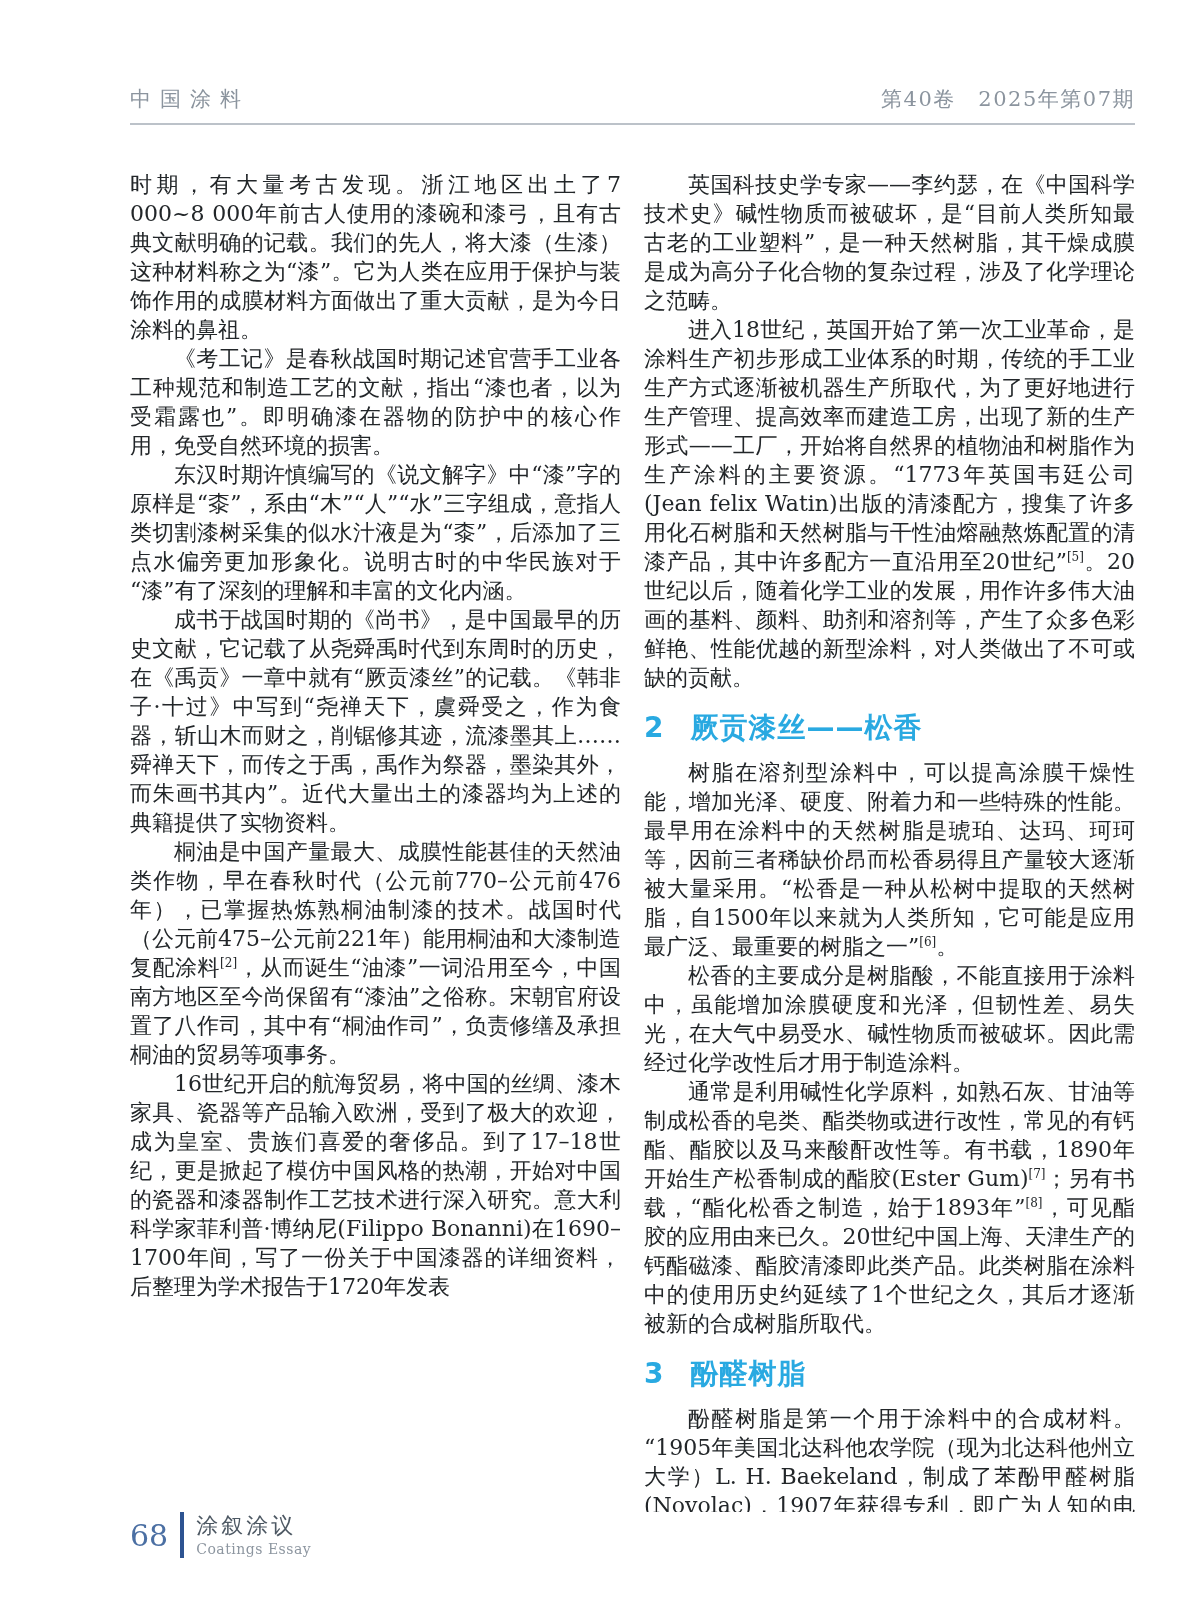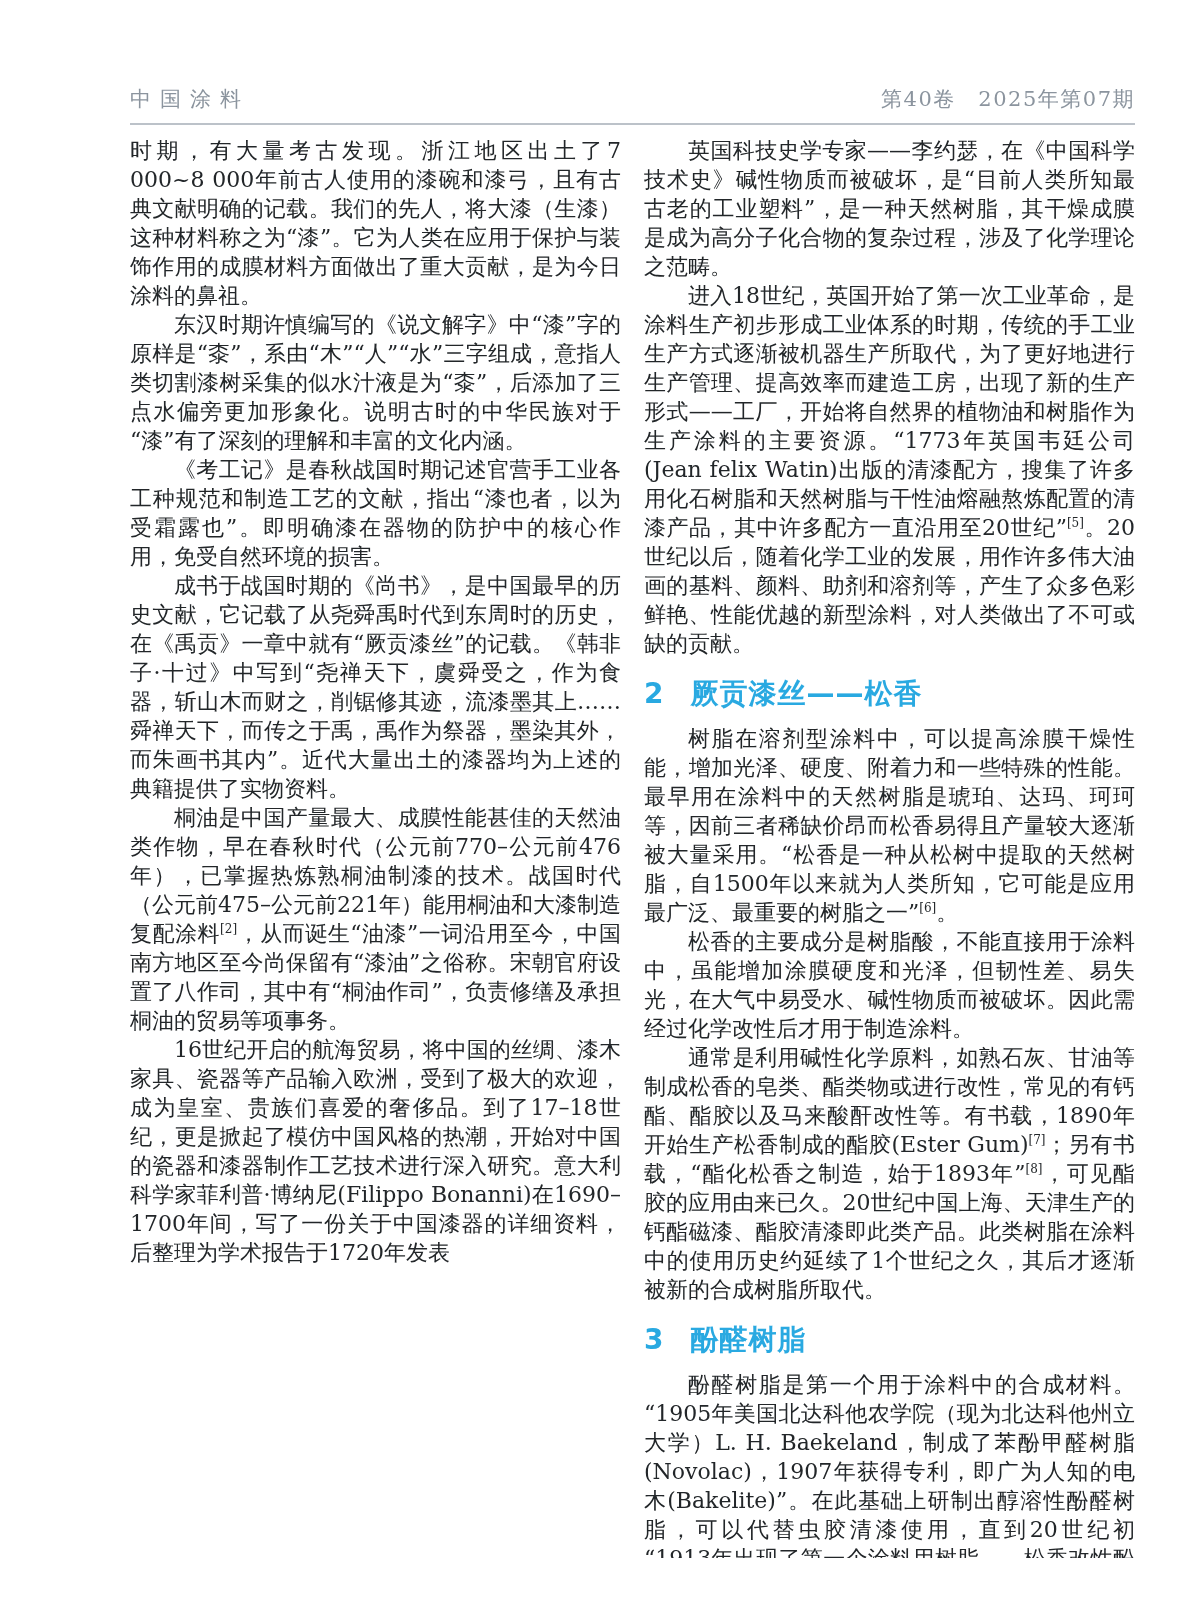--- a/index.html
+++ b/index.html
@@ -25,21 +25,21 @@
     display:flex;justify-content:space-between;align-items:flex-end;
     padding-bottom:10px;
     border-bottom:2px solid #bcc2c9;
     font-size:21px;color:var(--header-text);
   }
   .journal{letter-spacing:9px;}
   .issue{letter-spacing:1.5px;}
   .columns{
     flex:1 1 auto;
     display:flex;gap:23px;
-    margin-top:11px;
+    margin-top:45px;
     overflow:hidden;
     justify-content:space-between;
   }
   .col{
     flex:1 1 0;
     font-size:22px;line-height:29px;
     text-align:justify;
   }
   .col p{margin:0;text-indent:2em;}
   .col p.noindent{text-indent:0;}
@@ -72,32 +72,40 @@
 <div class="page">
 
   <header class="pagehead">
     <span class="journal">中国涂料</span>
     <span class="issue">第40卷　2025年第07期</span>
   </header>
 
   <main class="columns">
     <div class="col">
         <p class="noindent"><span>时期，有大量考古发现。浙江地区出土了7 000~8 000年前古人使用的漆碗和漆弓，且有古典文献明确的记载。我们的先人，将大漆（生漆）这种材料称之为“漆”。它为人类在应用于保护与装饰作用的成膜材料方面做出了重大贡献，是为今日涂料的鼻祖。</span></p>
+        <p><span>《考工记》是春秋战国时期记述官营手工业各工种规范和制造工艺的文献，指出“漆也者，以为受霜露也”。即明确漆在器物的防护中的核心作用，免受自然环境的损害。</span></p>
         <p><span>东汉时期许慎编写的《说文解字》中“漆”字的原样是“桼”，系由“木”“人”“水”三字组成，意指人类切割漆树采集的似水汁液是为“桼”，后添加了三点水偏旁更加形象化。说明古时的中华民族对于“漆”有了深刻的理解和丰富的文化内涵。</span></p>
-        <p><span>《考工记》是春秋战国时期记述官营手工业各工种规范和制造工艺的文献，指出“漆也者，以为受霜露也”。即明确漆在器物的防护中的核心作用，免受自然环境的损害。</span></p>
         <p><span>成书于战国时期的《尚书》，是中国最早的历史文献，它记载了从尧舜禹时代到东周时的历史，在《禹贡》一章中就有“厥贡漆丝”的记载。《韩非子·十过》中写到“尧禅天下，虞舜受之，作为食器，斩山木而财之，削锯修其迹，流漆墨其上……舜禅天下，而传之于禹，禹作为祭器，墨染其外，而朱画书其内”。近代大量出土的漆器均为上述的典籍提供了实物资料。</span></p>
         <p><span>桐油是中国产量最大、成膜性能甚佳的天然油类作物，早在春秋时代（公元前770–公元前476年），已掌握热炼熟桐油制漆的技术。战国时代（公元前475–公元前221年）能用桐油和大漆制造复配涂料</span><sup>[2]</sup><span>，从而诞生“油漆”一词沿用至今，中国南方地区至今尚保留有“漆油”之俗称。宋朝官府设置了八作司，其中有“桐油作司”，负责修缮及承担桐油的贸易等项事务。</span></p>
         <p><span>16世纪开启的航海贸易，将中国的丝绸、漆木家具、瓷器等产品输入欧洲，受到了极大的欢迎，成为皇室、贵族们喜爱的奢侈品。到了17–18世纪，更是掀起了模仿中国风格的热潮，开始对中国的瓷器和漆器制作工艺技术进行深入研究。意大利科学家菲利普·博纳尼(Filippo Bonanni)在1690–1700年间，写了一份关于中国漆器的详细资料，后整理为学术报告于1720年发表</span></p>
       </div>
     <div class="col">
         <p><span>英国科技史学专家——李约瑟，在《中国科学技术史》碱性物质而被破坏，是“目前人类所知最古老的工业塑料”，是一种天然树脂，其干燥成膜是成为高分子化合物的复杂过程，涉及了化学理论之范畴。</span></p>
         <p><span>进入18世纪，英国开始了第一次工业革命，是涂料生产初步形成工业体系的时期，传统的手工业生产方式逐渐被机器生产所取代，为了更好地进行生产管理、提高效率而建造工房，出现了新的生产形式——工厂，开始将自然界的植物油和树脂作为生产涂料的主要资源。“1773年英国韦廷公司(Jean felix Watin)出版的清漆配方，搜集了许多用化石树脂和天然树脂与干性油熔融熬炼配置的清漆产品，其中许多配方一直沿用至20世纪”</span><sup>[5]</sup><span>。20世纪以后，随着化学工业的发展，用作许多伟大油画的基料、颜料、助剂和溶剂等，产生了众多色彩鲜艳、性能优越的新型涂料，对人类做出了不可或缺的贡献。</span></p>
         <h2 class="section"><span class="hnum">2</span><span>厥贡漆丝——松香</span></h2>
         <p><span>树脂在溶剂型涂料中，可以提高涂膜干燥性能，增加光泽、硬度、附着力和一些特殊的性能。最早用在涂料中的天然树脂是琥珀、达玛、珂珂等，因前三者稀缺价昂而松香易得且产量较大逐渐被大量采用。“松香是一种从松树中提取的天然树脂，自1500年以来就为人类所知，它可能是应用最广泛、最重要的树脂之一”</span><sup>[6]</sup><span>。</span></p>
         <p><span>松香的主要成分是树脂酸，不能直接用于涂料中，虽能增加涂膜硬度和光泽，但韧性差、易失光，在大气中易受水、碱性物质而被破坏。因此需经过化学改性后才用于制造涂料。</span></p>
         <p><span>通常是利用碱性化学原料，如熟石灰、甘油等制成松香的皂类、酯类物或进行改性，常见的有钙酯、酯胶以及马来酸酐改性等。有书载，1890年开始生产松香制成的酯胶(Ester Gum)</span><sup>[7]</sup><span>；另有书载，“酯化松香之制造，始于1893年”</span><sup>[8]</sup><span>，可见酯胶的应用由来已久。20世纪中国上海、天津生产的钙酯磁漆、酯胶清漆即此类产品。此类树脂在涂料中的使用历史约延续了1个世纪之久，其后才逐渐被新的合成树脂所取代。</span></p>
         <h2 class="section"><span class="hnum">3</span><span>酚醛树脂</span></h2>
         <p><span>酚醛树脂是第一个用于涂料中的合成材料。“1905年美国北达科他农学院（现为北达科他州立大学）L. H. Baekeland，制成了苯酚甲醛树脂(Novolac)，1907年获得专利，即广为人知的电木(Bakelite)”。在此基础上研制出醇溶性酚醛树脂，可以代替虫胶清漆使用，直到20世纪初“1913年出现了第一个涂料用树脂——松香改性酚醛树脂”</span></p>
       </div>
   </main>
 
+  <footer class="pagefoot">
+    <span class="pagenum">68</span>
+    <span class="fbar"></span>
+    <span class="ftitles">
+      <span class="ftitle">涂叙涂议</span>
+      <span class="fsub">Coatings Essay</span>
+    </span>
+  </footer>
 
 </div>
 
 </body></html>

